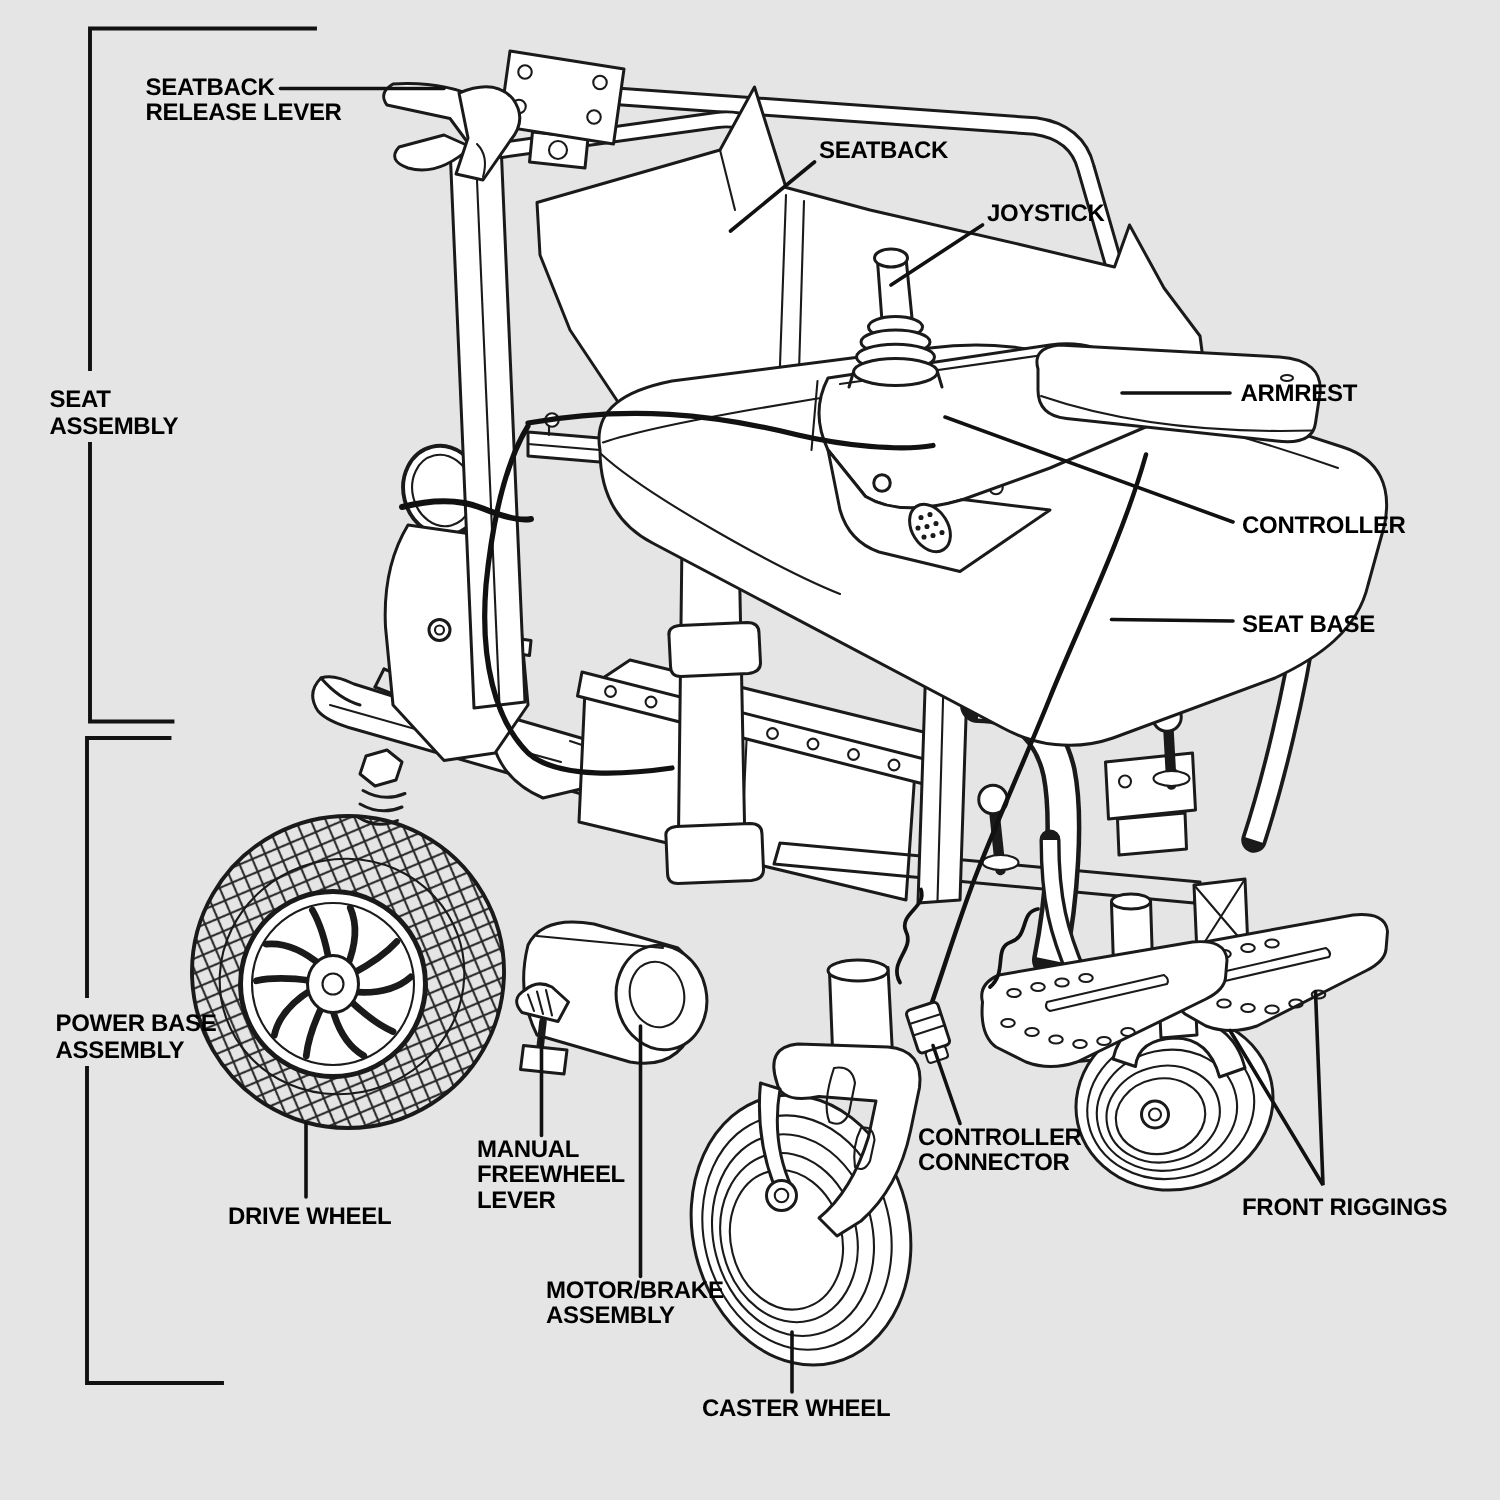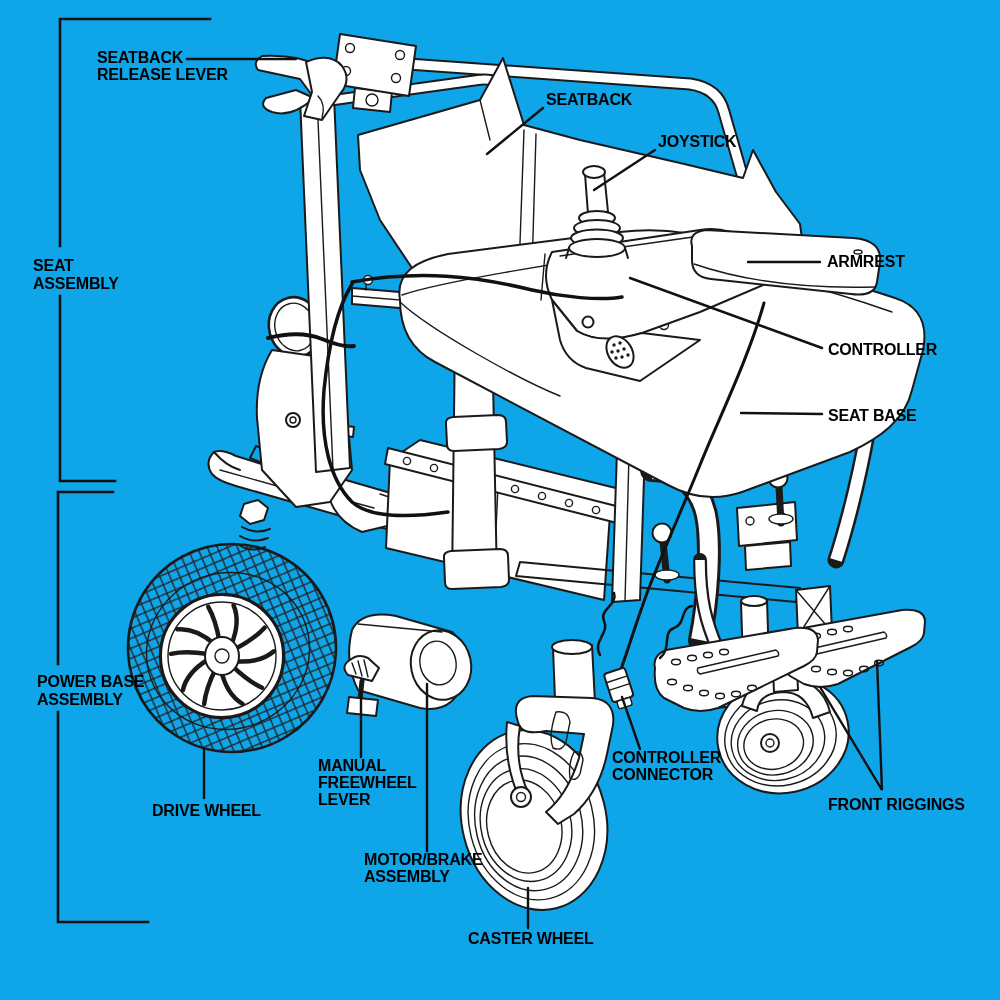--- a/index.html
+++ b/index.html
@@ -1,16 +1,16 @@
 <!DOCTYPE html>
 <html><head>
 <meta charset="utf-8">
 <style>
   html,body{margin:0;padding:0;background:#fff;}
-  .stage{position:relative;width:1000px;height:1000px;background:#0ea5e9;overflow:hidden;}
+  .stage{position:relative;width:1000px;height:1000px;background:#e5e5e5;overflow:hidden;}
   svg{display:block;}
   text{font-family:"Liberation Sans","DejaVu Sans",sans-serif;font-weight:bold;font-size:16px;fill:#000;letter-spacing:-0.2px;}
   .ink{stroke:#1a1a1a;fill:none;stroke-linecap:round;stroke-linejoin:round;}
   .w1{stroke-width:1.4;} .w2{stroke-width:2;} .w3{stroke-width:2.6;}
   .fillw{fill:#ffffff;}
   .leader{stroke:#111;stroke-width:2.4;fill:none;stroke-linecap:round;}
   .bracket{stroke:#111;stroke-width:2.6;fill:none;stroke-linecap:square;}
   .cable{stroke:#111;fill:none;stroke-linecap:round;}
 </style>
 </head>

